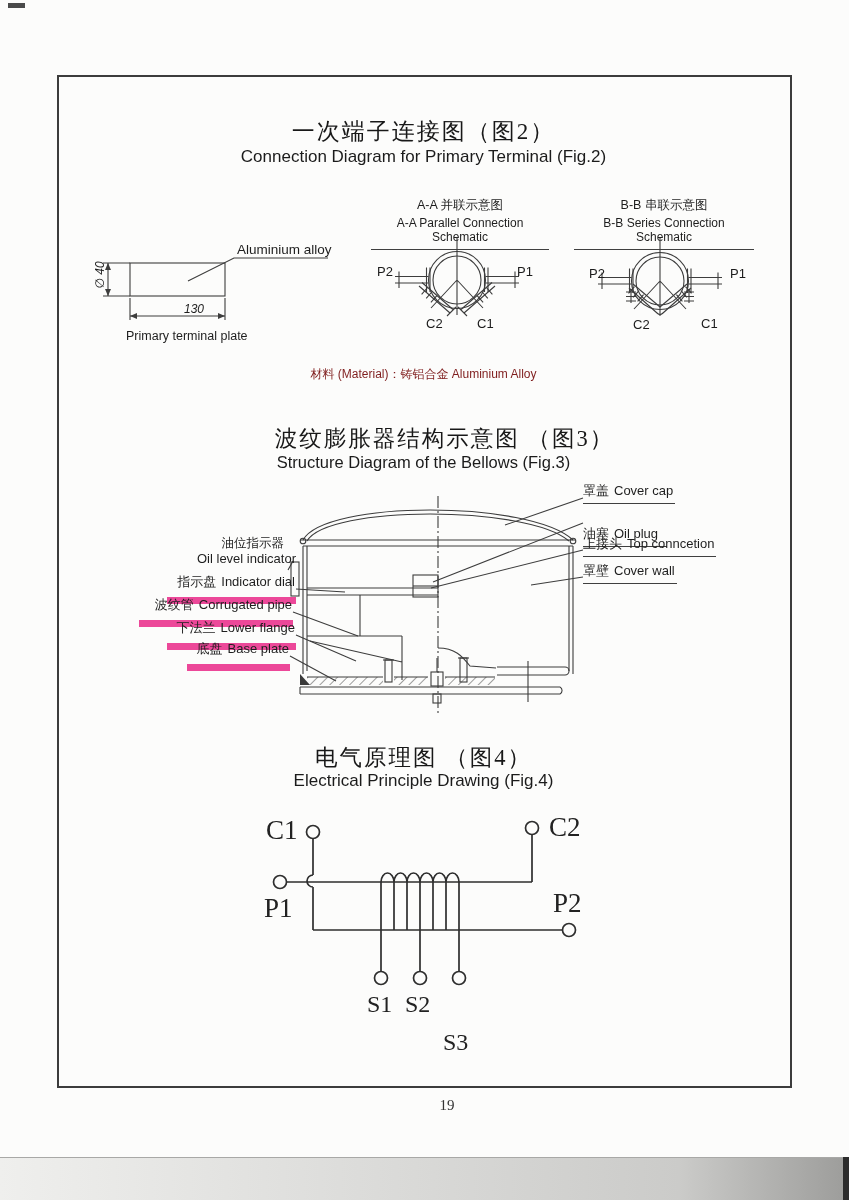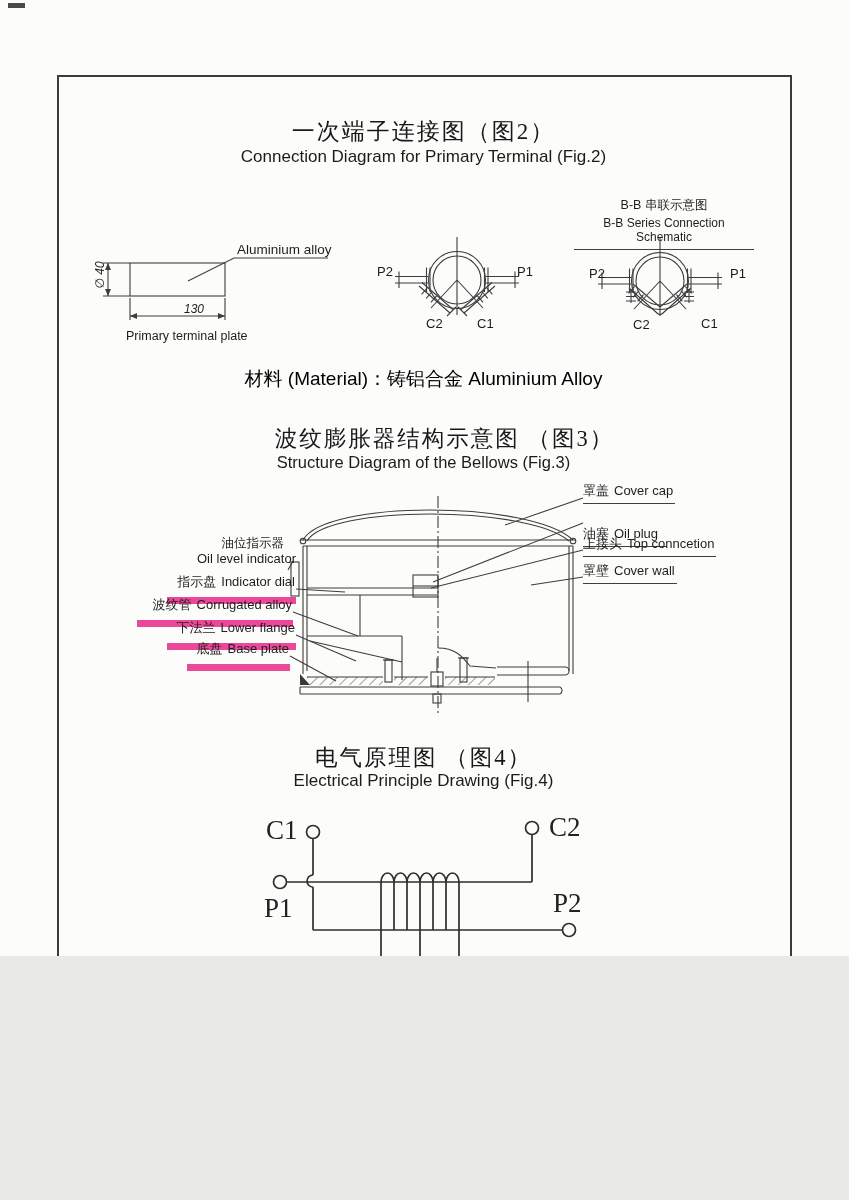--- a/index.html
+++ b/index.html
@@ -1,27 +1,27 @@
 <!DOCTYPE html>
 <html><head>
 <meta charset="utf-8">
 <style>
   html,body{margin:0;padding:0;background:#e9e9e7;}
-  .page{position:relative;width:849px;height:956px;background:#fcfcfb;overflow:hidden;
+  .page{position:relative;width:849px;height:1200px;background:#fcfcfb;overflow:hidden;
         font-family:"Liberation Sans","DejaVu Sans",sans-serif;color:#1e1e1e;}
   .abs{position:absolute;}
   .content-box{left:57px;top:75px;width:731px;height:1009px;border:2px solid #3c3c3c;}
   .center-row{left:57px;width:733px;text-align:center;}
   .title-cn{font-family:"Liberation Serif","DejaVu Serif",serif;font-size:23px;letter-spacing:2px;color:#181818;}
   .title-en{font-size:17px;color:#1b1b1b;}
   .subhead{text-align:center;border-bottom:1px solid #3f3f3f;padding-bottom:5px;}
   .subhead .cn{font-size:12.5px;display:block;margin-bottom:2px;}
   .subhead .en{font-size:12px;display:block;}
   .term-label{font-size:13px;color:#1c1c1c;}
-  .small-note{font-size:19px;color:#000000;}
+  .small-note{font-size:12px;color:#7f1d1d;}
   .dim-txt{font-style:italic;font-size:12px;text-align:center;}
   .dim-dia{transform:rotate(-90deg);transform-origin:center;}
   .callout{font-size:13.5px;}
   .caption{font-size:12.5px;}
   .r-label{font-size:13px;border-bottom:1px solid #3f3f3f;display:inline-block;padding:0 2px 3px 0;white-space:nowrap;}
   .r-label .en{margin-left:5px;}
   .l-label{font-size:13px;text-align:right;white-space:nowrap;}
   .l-label.u{border-bottom:7px solid #ec4899;padding:0 1px 6px 10px;display:inline-block;}
   .l-label.u-ext{padding-left:16px;}
   .l-label .en{margin-left:5px;}
@@ -41,20 +41,24 @@
 <body>
 
 <div class="page">
 
   <div class="abs corner-mark"></div>
   <div class="abs content-box"></div>
 
   <div class="abs center-row title-cn" style="top:116px;">一次端子连接图（图2）</div>
   <div class="abs center-row title-en" style="top:147px;">Connection Diagram for Primary Terminal (Fig.2)</div>
 
+  <div class="abs subhead" style="left:371px;top:197px;width:178px;">
+    <span class="cn">A-A 并联示意图</span>
+    <span class="en">A-A Parallel  Connection Schematic</span>
+  </div>
   <div class="abs subhead" style="left:574px;top:197px;width:180px;">
     <span class="cn">B-B 串联示意图</span>
     <span class="en">B-B Series Connection Schematic</span>
   </div>
 
   <svg class="abs" style="left:95px;top:240px;" width="250" height="100" viewBox="0 0 250 100" stroke="#3d3d3d" stroke-width="1.1" fill="none">
     <rect x="35" y="23" width="95" height="33"></rect>
 
     <path d="M8,23 L35,23 M8,56 L35,56 M13,23 L13,56"></path>
     <polygon points="13,23 10,30 16,30" fill="#3d3d3d" stroke="none"></polygon>
@@ -172,21 +176,21 @@
   </div>
 
   <div class="abs l-label two-line" style="right:553px;top:536px;">
     <span class="cn">油位指示器</span>
     <span class="en">Oil level indicator</span>
   </div>
   <div class="abs" style="right:553px;top:572px;">
     <span class="l-label u"><span class="cn">指示盘</span><span class="en">Indicator dial</span></span>
   </div>
   <div class="abs" style="right:556px;top:595px;">
-    <span class="l-label u u-ext"><span class="cn">波纹管</span><span class="en">Corrugated alloy</span></span>
+    <span class="l-label u u-ext"><span class="cn">波纹管</span><span class="en">Corrugated pipe</span></span>
   </div>
   <div class="abs" style="right:553px;top:618px;">
     <span class="l-label u"><span class="cn">下法兰</span><span class="en">Lower flange</span></span>
   </div>
   <div class="abs" style="right:559px;top:639px;">
     <span class="l-label u"><span class="cn">底盘</span><span class="en">Base plate</span></span>
   </div>
 
   <div class="abs center-row title-cn" style="top:742px;font-size:22.5px;">电气原理图 （图4）</div>
   <div class="abs center-row title-en" style="top:771px;">Electrical Principle Drawing (Fig.4)</div>

